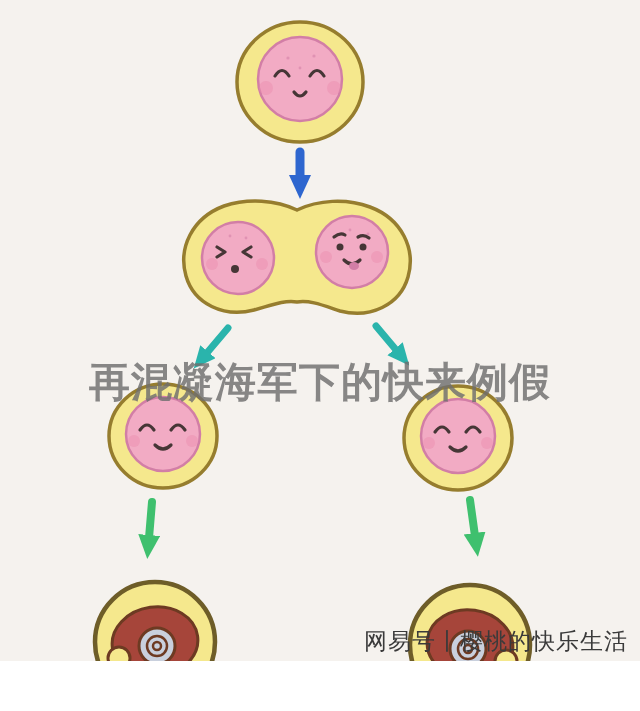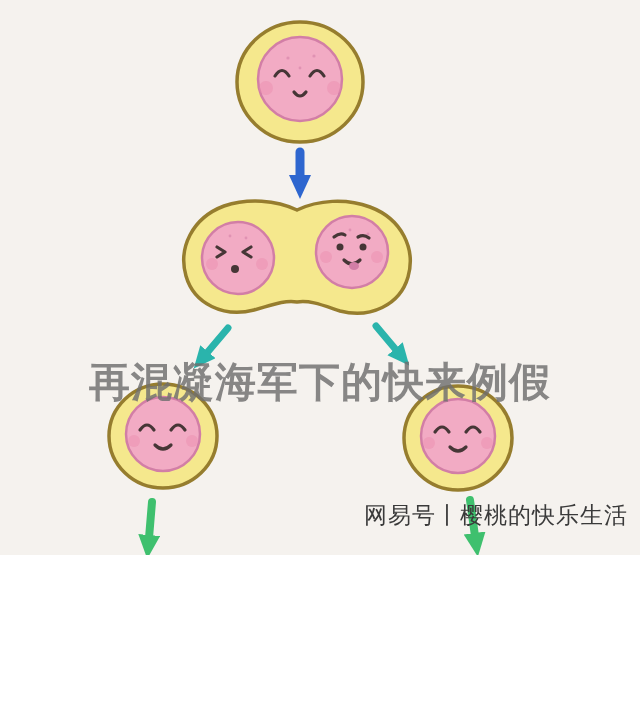--- a/index.html
+++ b/index.html
@@ -1,19 +1,19 @@
 <!DOCTYPE html>
 <html style="--bg: #f5f2ee; --cell-yellow: #f5e88d; --cell-outline: #967d2e; --nucleus-pink: #f2abc4; --nucleus-outline: #d27ea6; --face: #463636; --blush: #ec8fb0; --arrow-blue: #2e66cf; --arrow-teal: #2ab4ac; --arrow-green: #3fc06e; --embryo-body: #a6453a; --embryo-outline: #6d3a22; --embryo-inner: #c9d0dd; --embryo-ring: #6e5d28; --watermark-color: #6f6f6f; --credit-color: #3a3a3a;"><head>
 <meta charset="utf-8">
 <style>
   :root { --bg:#f5f2ee; }
   * { box-sizing:border-box; }
   body { margin:0; background:#fff; }
   .canvas {
-    position:relative; width:640px; height:555px;
+    position:relative; width:640px; height:661px;
     background:var(--bg); overflow:hidden;
     font-family:"DejaVu Sans", sans-serif;
   }
   .diagram-svg { position:absolute; inset:0; }
 
   
   .cell-outer   { fill:var(--cell-yellow); stroke:var(--cell-outline); stroke-width:3.5; }
   .nucleus      { fill:var(--nucleus-pink); stroke:var(--nucleus-outline); stroke-width:2.5; }
   .face-stroke  { fill:none; stroke:var(--face); stroke-width:3.2; stroke-linecap:round; stroke-linejoin:round; }
   .face-fill    { fill:var(--face); }
@@ -37,21 +37,21 @@
   .embryo-inner { fill:var(--embryo-inner); stroke:var(--embryo-outline); stroke-width:3; }
   .embryo-swirl { fill:none; stroke:var(--embryo-outline); stroke-width:2.5; }
 
   
   .watermark {
     position:absolute; top:355px; left:50%; transform:translateX(-50%);
     font-size:41px; font-weight:600; letter-spacing:1px; white-space:nowrap;
     color:var(--watermark-color); opacity:.82;
   }
   .credit {
-    position:absolute; right:12px; bottom:24px;
+    position:absolute; right:12px; bottom:4px;
     font-size:23px; letter-spacing:1px; white-space:nowrap;
     color:var(--credit-color);
   }
 </style>
 </head>
 <body>
 
 <div class="canvas">
 
   <svg class="diagram-svg" width="640" height="711" viewBox="0 0 640 711">

